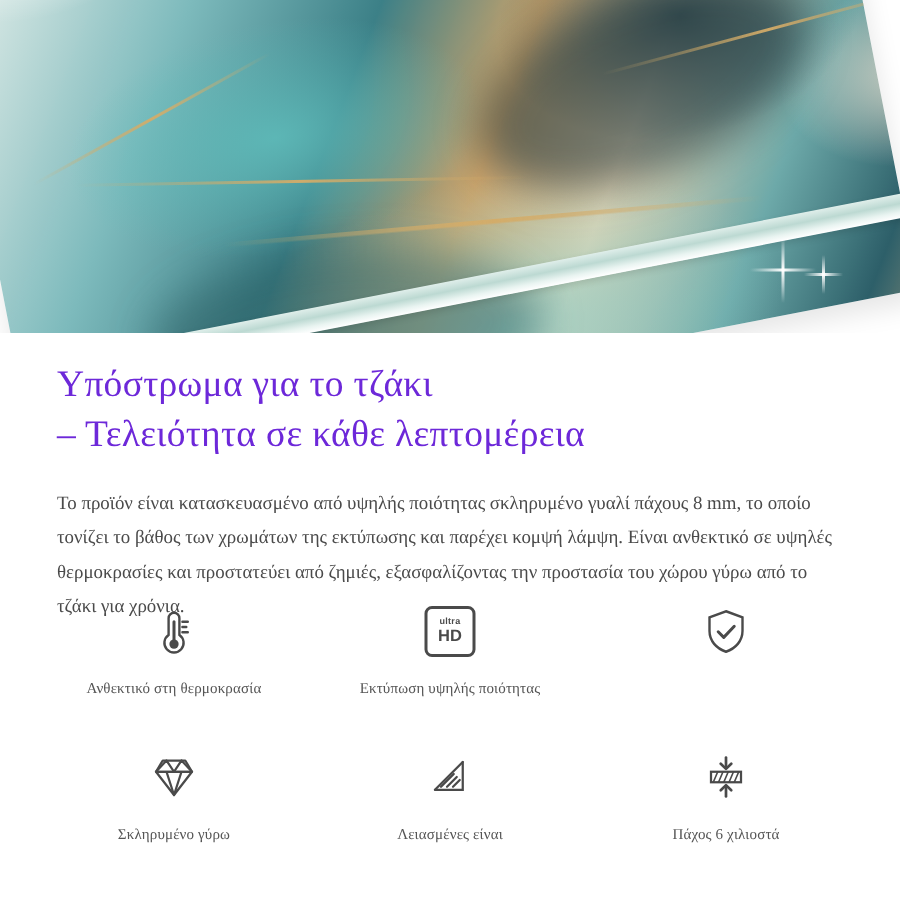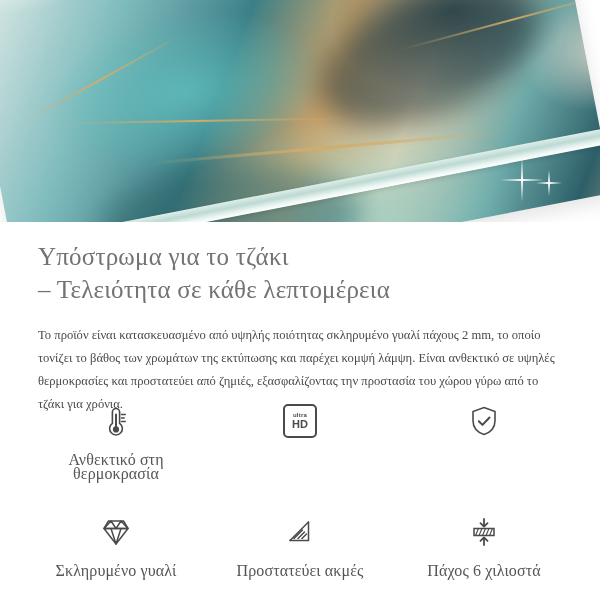--- a/index.html
+++ b/index.html
@@ -135,21 +135,21 @@
     width: 600px;
     padding: 0 38px;
     box-sizing: border-box;
   }
   .headline {
     margin: 0;
     padding-top: 18px;
     font-family: "Liberation Serif", serif;
     font-size: 25px;
     line-height: 33px;
-    color: #737373;
+    color: #6d28d9;
     font-weight: 400;
     letter-spacing: 0.2px;
     white-space: pre-line;
   }
   .body-text {
     margin: 0;
     padding-top: 18px;
     font-family: "Liberation Serif", serif;
     font-size: 12.6px;
     line-height: 23px;
@@ -180,21 +180,21 @@
   }
   .feature-icon {
     height: 46px;
     display: flex;
     align-items: center;
     justify-content: center;
     color: #4a4a4a;
   }
   .feature-label {
     font-family: "Liberation Serif", serif;
-    font-size: 16px;
+    font-size: 10px;
     color: #555555;
     margin-top: 9px;
     line-height: 14px;
     letter-spacing: 0.1px;
   }
   .row-2 { margin-top: 28px; }
 
   .hd-badge {
     width: 30px;
     height: 30px;
@@ -243,21 +243,21 @@
         
       </div>
       <div class="sparkle sp1"></div>
       <div class="sparkle sp2"></div>
     </div>
   </div>
 
   <div class="content">
     <h1 class="headline">Υπόστρωμα για το τζάκι
 – Τελειότητα σε κάθε λεπτομέρεια</h1>
-    <p class="body-text">Το προϊόν είναι κατασκευασμένο από υψηλής ποιότητας σκληρυμένο γυαλί πάχους 2 mm, το οποίο τονίζει το βάθος των χρωμάτων της εκτύπωσης και παρέχει κομψή λάμψη. Είναι ανθεκτικό σε υψηλές θερμοκρασίες και προστατεύει από ζημιές, εξασφαλίζοντας την προστασία του χώρου γύρω από το τζάκι για χρόνια.</p>
+    <p class="body-text">Το προϊόν είναι κατασκευασμένο από υψηλής ποιότητας σκληρυμένο γυαλί πάχους 8 mm, το οποίο τονίζει το βάθος των χρωμάτων της εκτύπωσης και παρέχει κομψή λάμψη. Είναι ανθεκτικό σε υψηλές θερμοκρασίες και προστατεύει από ζημιές, εξασφαλίζοντας την προστασία του χώρου γύρω από το τζάκι για χρόνια.</p>
   </div>
 
   <div class="features">
 
     <div class="feature-row">
 
       <div class="feature">
         <div class="feature-icon">
           <svg width="40" height="40" viewBox="0 0 40 40" fill="none" stroke="#4a4a4a" stroke-width="1.6">
             <path d="M20 7.5a3.6 3.6 0 0 1 3.6 3.6v11.2a6.4 6.4 0 1 1-7.2 0V11.1A3.6 3.6 0 0 1 20 7.5z"></path>
@@ -269,20 +269,21 @@
         <div class="feature-label">Ανθεκτικό στη θερμοκρασία</div>
       </div>
 
       <div class="feature">
         <div class="feature-icon">
           <div class="hd-badge">
             <span class="hd-ultra">ultra</span>
             <span class="hd-main">HD</span>
           </div>
         </div>
+        <div class="feature-label">Εκτύπωση υψηλής ποιότητας</div>
       </div>
 
       <div class="feature">
         <div class="feature-icon">
           <svg width="40" height="40" viewBox="0 0 40 40" fill="none" stroke="#4a4a4a" stroke-width="1.6">
             <path d="M20 6.5l11 4v9.2c0 6.6-4.6 11.6-11 13.8-6.4-2.2-11-7.2-11-13.8V10.5l11-4z"></path>
             <path d="M14.8 20.2l3.7 3.7 7-7.4" stroke-width="2" stroke-linecap="round" stroke-linejoin="round"></path>
           </svg>
         </div>
       </div>
@@ -293,32 +294,32 @@
 
       <div class="feature">
         <div class="feature-icon">
           <svg width="40" height="40" viewBox="0 0 40 40" fill="none" stroke="#4a4a4a" stroke-width="1.5" stroke-linejoin="round">
             <path d="M8 16.5h24L20 32 8 16.5z"></path>
             <path d="M12.5 9h15l4.5 7.5H8L12.5 9z"></path>
             <path d="M8 16.5l7-7.5 5 7.5 5-7.5 7 7.5"></path>
             <path d="M15 16.5L20 32l5-15.5"></path>
           </svg>
         </div>
-        <div class="feature-label">Σκληρυμένο γυαλί</div>
+        <div class="feature-label">Σκληρυμένο γύρω</div>
       </div>
 
       <div class="feature">
         <div class="feature-icon">
           <svg width="40" height="40" viewBox="0 0 40 40" fill="none" stroke="#4a4a4a" stroke-width="1.5" stroke-linecap="round">
             <path d="M10 28.5L28.5 10"></path>
             <path d="M10 28.5h18.5V10"></path>
             <path d="M14 26.5l8.5-8.5M18 26.5l6.5-6.5M22 26.5l4.5-4.5"></path>
           </svg>
         </div>
-        <div class="feature-label">Προστατεύει ακμές</div>
+        <div class="feature-label">Λειασμένες είναι</div>
       </div>
 
       <div class="feature">
         <div class="feature-icon">
           <svg width="40" height="40" viewBox="0 0 40 40" fill="none" stroke="#4a4a4a" stroke-width="1.5" stroke-linecap="round">
             <path d="M20 7v7" stroke-width="1.8"></path>
             <path d="M16.5 11.2L20 14.6l3.5-3.4" stroke-width="1.8" stroke-linejoin="round"></path>
             <rect x="10" y="16.5" width="20" height="7" stroke-width="1.5"></rect>
             <path d="M11.5 23.5l3-7M15 23.5l3-7M18.5 23.5l3-7M22 23.5l3-7M25.5 23.5l3-7" stroke-width="1.1"></path>
             <path d="M20 33v-7" stroke-width="1.8"></path>

